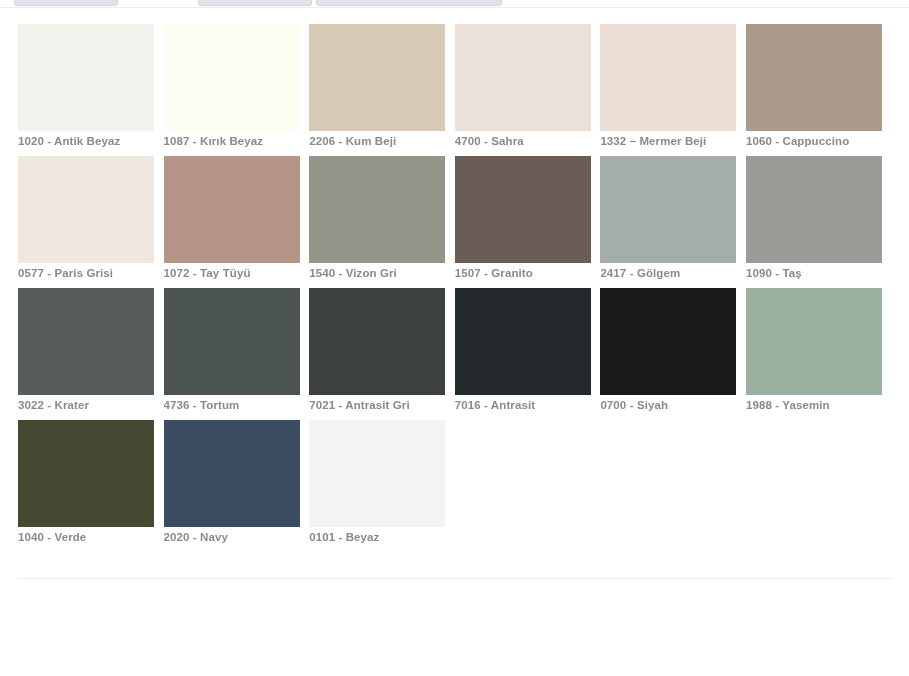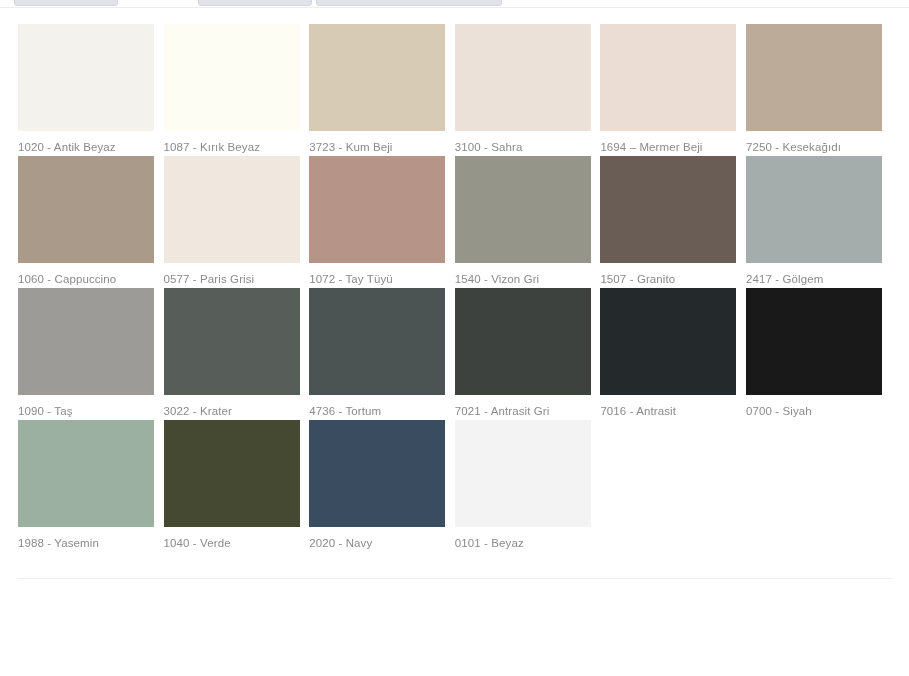--- a/index.html
+++ b/index.html
@@ -78,27 +78,28 @@
 
   .swatch-chip {
     width: 136px;
     height: 107px;
     display: block;
     box-sizing: border-box;
   }
 
   .swatch-label {
     display: block;
-    margin-top: 9px;
+    margin-top: 3px;
     font-size: 11.5px;
     line-height: 14px;
     color: #8a8a8a;
     letter-spacing: 0.1px;
     white-space: nowrap;
     overflow: hidden;
+    font-weight: bold;
   }
 
   
   #bottom-divider {
     position: absolute;
     left: 18px;
     top: 578px;
     width: 874px;
     height: 1px;
     background: #ececec;
@@ -127,33 +128,29 @@
       <div class="swatch-cell">
         <div class="swatch-chip" style="background-color: rgb(244, 242, 237);"></div>
         <span class="swatch-label">1020 - Antik Beyaz</span>
       </div>
       <div class="swatch-cell">
         <div class="swatch-chip" style="background-color: rgb(254, 253, 244);"></div>
         <span class="swatch-label">1087 - Kırık Beyaz</span>
       </div>
       <div class="swatch-cell">
         <div class="swatch-chip" style="background-color: rgb(216, 203, 182);"></div>
-        <span class="swatch-label">3723 - Kum Beji</span>
+        <span class="swatch-label">2206 - Kum Beji</span>
       </div>
       <div class="swatch-cell">
         <div class="swatch-chip" style="background-color: rgb(235, 225, 216);"></div>
-        <span class="swatch-label">3100 - Sahra</span>
+        <span class="swatch-label">4700 - Sahra</span>
       </div>
       <div class="swatch-cell">
         <div class="swatch-chip" style="background-color: rgb(235, 221, 212);"></div>
-        <span class="swatch-label">1694 – Mermer Beji</span>
-      </div>
-      <div class="swatch-cell">
-        <div class="swatch-chip" style="background-color: rgb(188, 171, 153);"></div>
-        <span class="swatch-label">7250 - Kesekağıdı</span>
+        <span class="swatch-label">1332 – Mermer Beji</span>
       </div>
       <div class="swatch-cell">
         <div class="swatch-chip" style="background-color: rgb(169, 154, 138);"></div>
         <span class="swatch-label">1060 - Cappuccino</span>
       </div>
       <div class="swatch-cell">
         <div class="swatch-chip" style="background-color: rgb(240, 232, 223);"></div>
         <span class="swatch-label">0577 - Paris Grisi</span>
       </div>
       <div class="swatch-cell">

